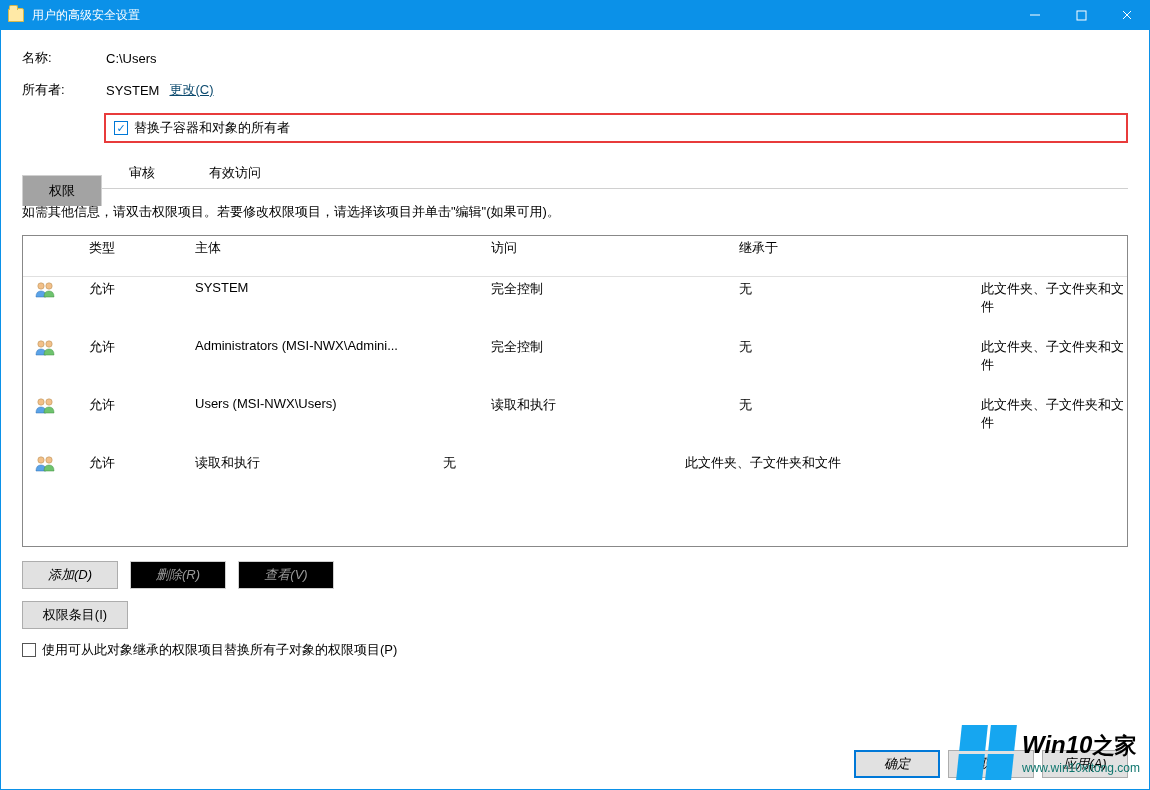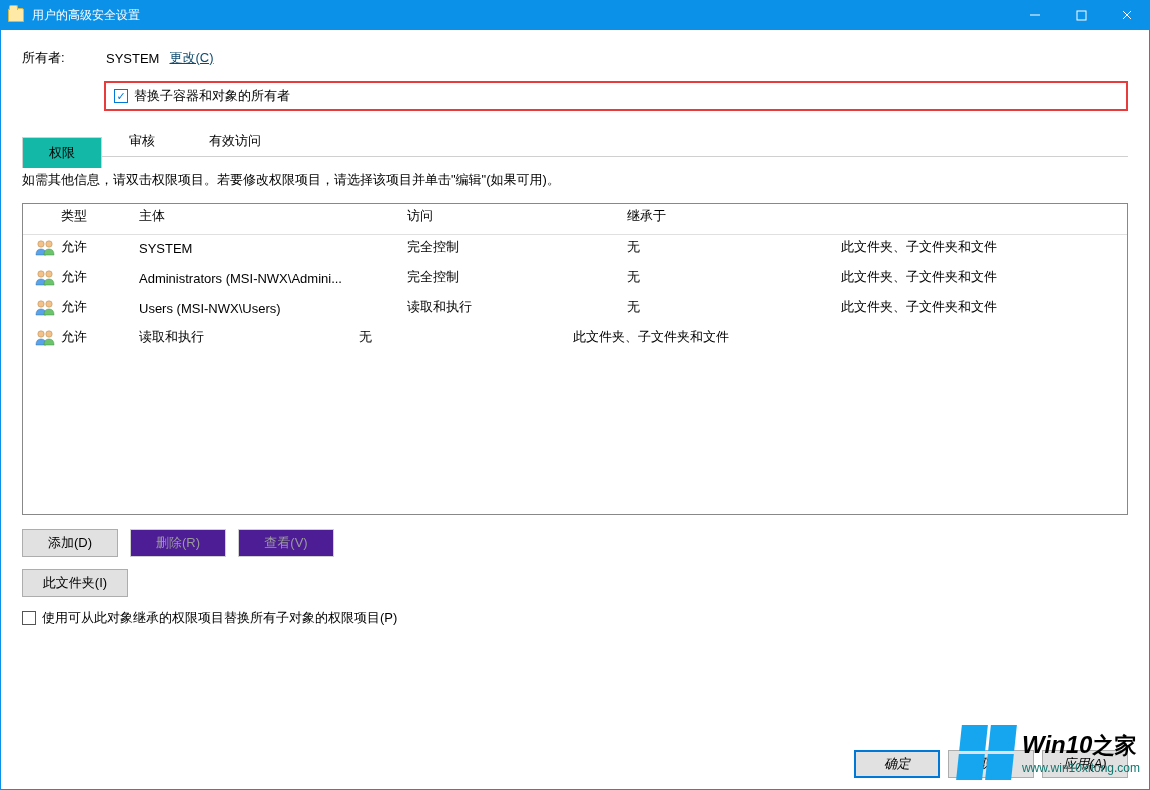--- a/index.html
+++ b/index.html
@@ -105,60 +105,61 @@
   }
   .tab {
     padding: 6px 26px;
     border: 1px solid transparent;
     border-bottom: none;
     cursor: pointer;
     font-size: 13px;
   }
   .tab.active {
     border-color: #d0d0d0;
-    background: #14b8a6;
+    background: #a3a3a3;
     position: relative;
-    top: 12px;
+    top: 18px;
   }
   .desc { margin-bottom: 14px; }
   .list-label { margin-bottom: 6px; }
   .perm-list {
     border: 1px solid #888;
     height: 312px;
     overflow: auto;
     font-size: 13px;
   }
   .perm-header, .perm-row {
     display: flex;
-    align-items: flex-end;
-    padding: 3px 0 9px 6px;
+    align-items: flex-start;
+    padding: 3px 0 19px 6px;
+    gap: 28px;
   }
   .perm-header { border-bottom: 1px solid #e0e0e0; }
   .col-icon { width: 32px; display:flex; align-items:center; justify-content:center;}
   .col-type { width: 78px; }
   .col-principal { width: 268px; white-space: nowrap; overflow: hidden; text-overflow: ellipsis; padding-right: 8px;}
   .col-access { width: 220px; }
   .col-inherit { width: 214px; }
   .col-applies { flex: 1; }
   .users-icon {
     width: 22px; height: 18px; position: relative;
   }
   .users-icon svg { width: 22px; height: 18px; }
-  .btn-row { margin-top: 14px; display: flex; gap: 12px; }
+  .btn-row { margin-top: 14px; display: flex; gap: 12px; font-style: italic; }
   .btn-row2 { margin-top: 12px; }
   .btn {
     border: 1px solid #adadad;
     background: #e1e1e1;
     padding: 4px 0;
     width: 96px;
     text-align: center;
     font-size: 13px;
     cursor: pointer;
   }
-  .btn.disabled { color: #9a9a9a; background: #4c1d95; border-color:#cfcfcf; cursor: default;}
+  .btn.disabled { color: #9a9a9a; background: #000000; border-color:#cfcfcf; cursor: default;}
   .replace-row { margin-top: 12px; display:flex; align-items:center;}
   .footer-btns {
     margin-top: auto;
     display: flex;
     justify-content: flex-end;
     gap: 8px;
     padding-top: 10px;
   }
   .footer-btn {
     border: 1px solid #adadad;
@@ -211,20 +212,24 @@
           <line x1="2" y1="2" x2="10" y2="10" stroke="#fff" stroke-width="1"></line>
           <line x1="10" y1="2" x2="2" y2="10" stroke="#fff" stroke-width="1"></line>
         </svg>
     </div>
   </div>
 </div>
 
 <div class="content-outer">
   <div class="content">
 
+    <div class="info-row">
+      <span class="info-label">名称:</span>
+      <span>C:\Users</span>
+    </div>
 
     <div class="info-row">
       <span class="info-label">所有者:</span>
       <span class="owner-val">SYSTEM</span>
       <span class="link">更改(C)</span>
     </div>
 
     <div class="highlight-box">
       <span class="checkbox">✓</span>
       <span>替换子容器和对象的所有者</span>
@@ -310,21 +315,21 @@
         </div>
     </div>
 
     <div class="btn-row">
       <div class="btn">添加(D)</div>
       <div class="btn disabled">删除(R)</div>
       <div class="btn disabled">查看(V)</div>
     </div>
 
     <div class="btn-row2">
-      <div class="btn" style="width:106px">此文件夹(I)</div>
+      <div class="btn" style="width:106px">权限条目(I)</div>
     </div>
 
     <div class="replace-row">
       <span class="checkbox-empty"></span>
       <span>使用可从此对象继承的权限项目替换所有子对象的权限项目(P)</span>
     </div>
 
     <div class="footer-btns">
       <div class="footer-btn primary">确定</div>
       <div class="footer-btn">取消</div>

